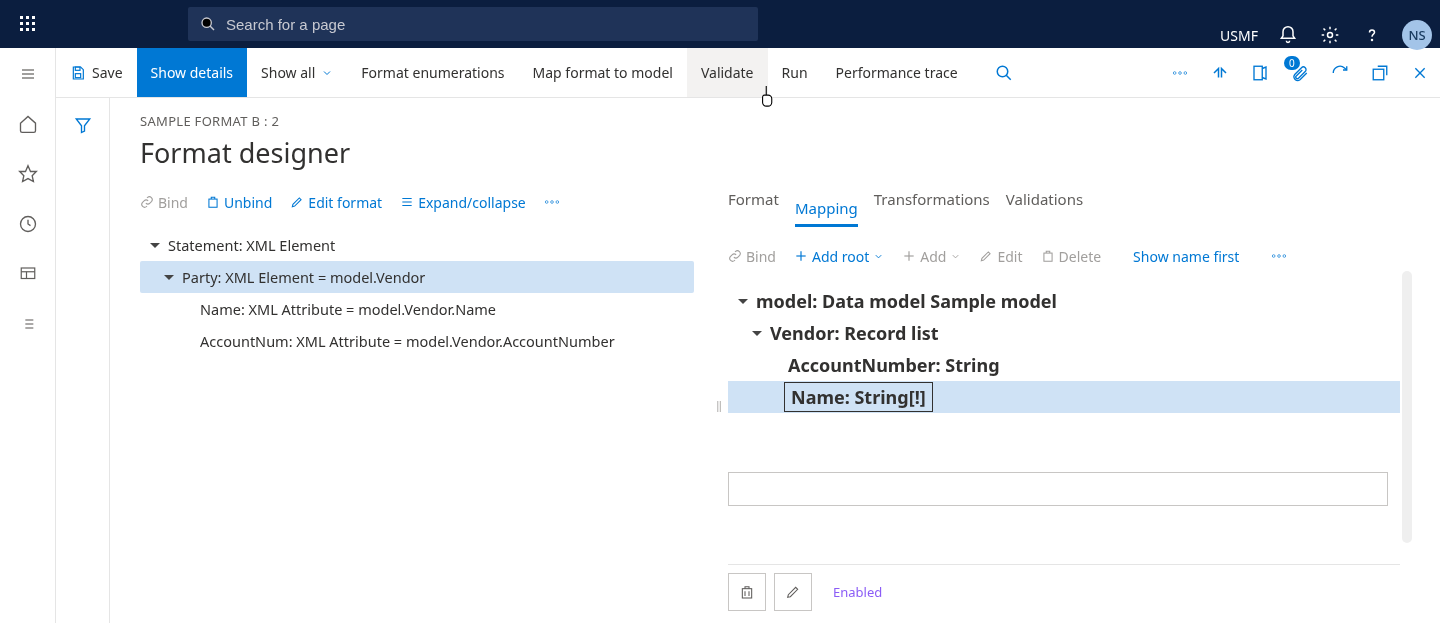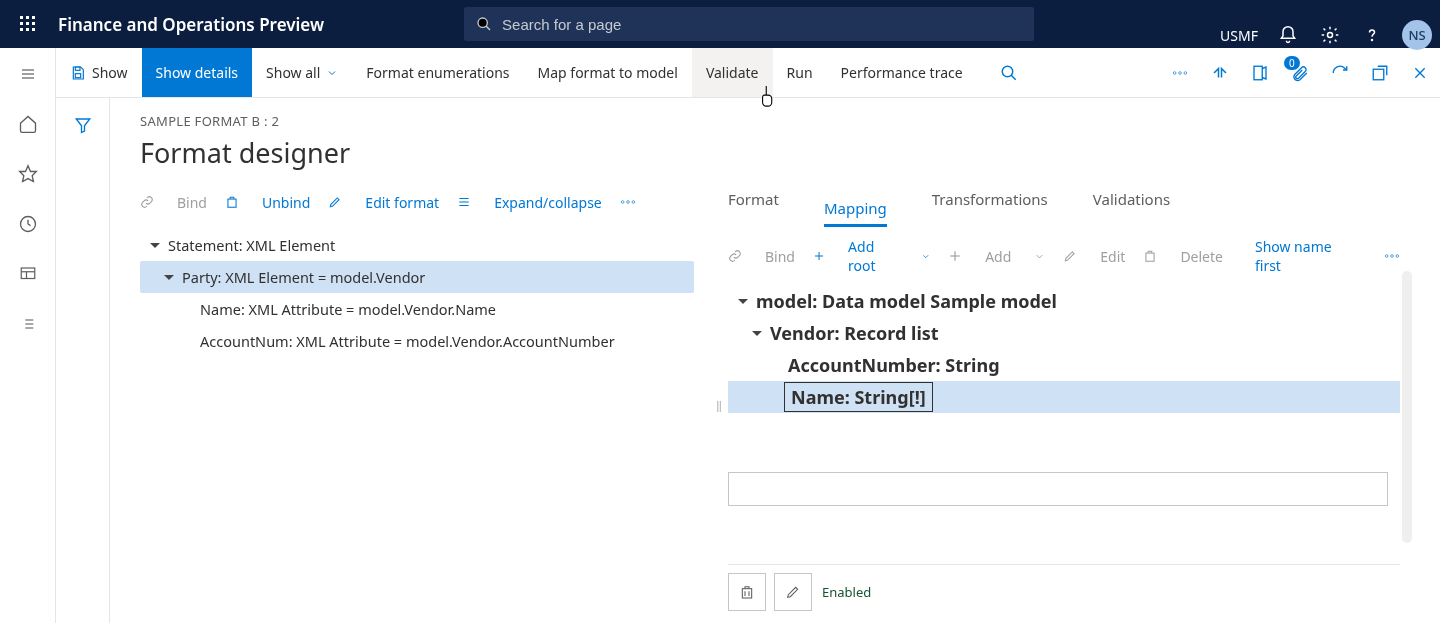--- a/index.html
+++ b/index.html
@@ -188,21 +188,21 @@
     cursor: col-resize;
   }
   
   .cmd-strip {
     display: flex;
     align-items: center;
     gap: 18px;
     height: 34px;
     font-size: 14px;
   }
-  .cmd { color: #0078d4; display: flex; align-items: center; gap: 23px; cursor: pointer; }
+  .cmd { color: #0078d4; display: flex; align-items: center; gap: 4px; cursor: pointer; }
   .cmd.disabled { color: #a19f9d; cursor: default; }
   .cmd svg { stroke: currentColor; fill: none; }
   
   .tree { margin-top: 10px; font-size: 14.5px; }
   .tree-row {
     height: 32px;
     display: flex;
     align-items: center;
     border-radius: 2px;
   }
@@ -211,21 +211,21 @@
     width: 0; height: 0;
     border-style: solid;
     border-width: 5px 5px 0 5px;
     border-color: #444 transparent transparent transparent;
     transform: rotate(-45deg);
     margin-right: 8px;
     cursor: pointer;
   }
   .caret.expanded { transform: rotate(0); }
   
-  .tabs { display: flex; gap: 45px; height: 34px; align-items: center; font-size: 15px; color:#605e5c;}
+  .tabs { display: flex; gap: 16px; height: 34px; align-items: center; font-size: 15px; color:#605e5c;}
   .tab { cursor: pointer; padding-bottom: 6px;}
   .tab.active { color: #0078d4; border-bottom: 3px solid #0078d4; font-weight: 400; margin-top: 20px;}
   
   .map-tree { margin-top: 12px; font-size: 18px; position: relative; font-weight: bold;}
   .map-row { height: 32px; display: flex; align-items: center; }
   .map-row.highlighted {
     background: #cfe2f5;
   }
   .map-row .boxsel {
     border: 1px solid #323130;
@@ -241,21 +241,21 @@
     gap: 8px;
   }
   .sq-btn {
     width: 38px; height: 38px;
     border: 1px solid #c8c6c4;
     display: flex; align-items: center; justify-content: center;
     cursor: pointer;
     background:#fff;
   }
   .sq-btn svg { stroke: #605e5c; fill: none; }
-  .enabled-label { font-size: 13px; color: #14532d; margin-left: 2px;}
+  .enabled-label { font-size: 13px; color: #8b5cf6; margin-left: 13px;}
   .scrollbar {
     position: absolute;
     right: 28px;
     top: 86px;
     bottom: 80px;
     width: 10px;
     background: #efefef;
     border-radius: 5px;
   }
   
@@ -276,21 +276,20 @@
         <rect x="6" y="0" width="3" height="3"></rect>
         <rect x="12" y="0" width="3" height="3"></rect>
         <rect x="0" y="6" width="3" height="3"></rect>
         <rect x="6" y="6" width="3" height="3"></rect>
         <rect x="12" y="6" width="3" height="3"></rect>
         <rect x="0" y="12" width="3" height="3"></rect>
         <rect x="6" y="12" width="3" height="3"></rect>
         <rect x="12" y="12" width="3" height="3"></rect>
       </svg>
   </div>
-  <div class="app-title">Finance and Operations Preview</div>
   <div class="searchbox">
     <svg width="16" height="16" viewBox="0 0 24 24" stroke-width="2">
         <circle cx="10" cy="10" r="7"></circle>
         <line x1="21" y1="21" x2="15" y2="15"></line>
       </svg>
     <input placeholder="Search for a page" style="">
   </div>
   <div class="top-right">
     <span class="company">USMF</span>
     <span class="top-icon">
@@ -358,21 +357,21 @@
     </span>
 </div>
 
 <div class="actionpane">
   <div class="ap-btn">
     <svg width="16" height="16" viewBox="0 0 24 24" stroke-width="1.8">
         <path d="M5 3h11l4 4v14H5z"></path>
         <rect x="8" y="13" width="8" height="6"></rect>
         <rect x="8" y="3" width="7" height="5"></rect>
       </svg>
-    <span>Show</span>
+    <span>Save</span>
   </div>
   <div class="ap-btn primary">
     <span>Show details</span>
   </div>
   <div class="ap-btn">
     <span>Show all</span>
     <svg width="12" height="12" viewBox="0 0 24 24" stroke-width="2" stroke="#605e5c">
         <polyline points="6 9 12 15 18 9"></polyline>
       </svg>
   </div>

